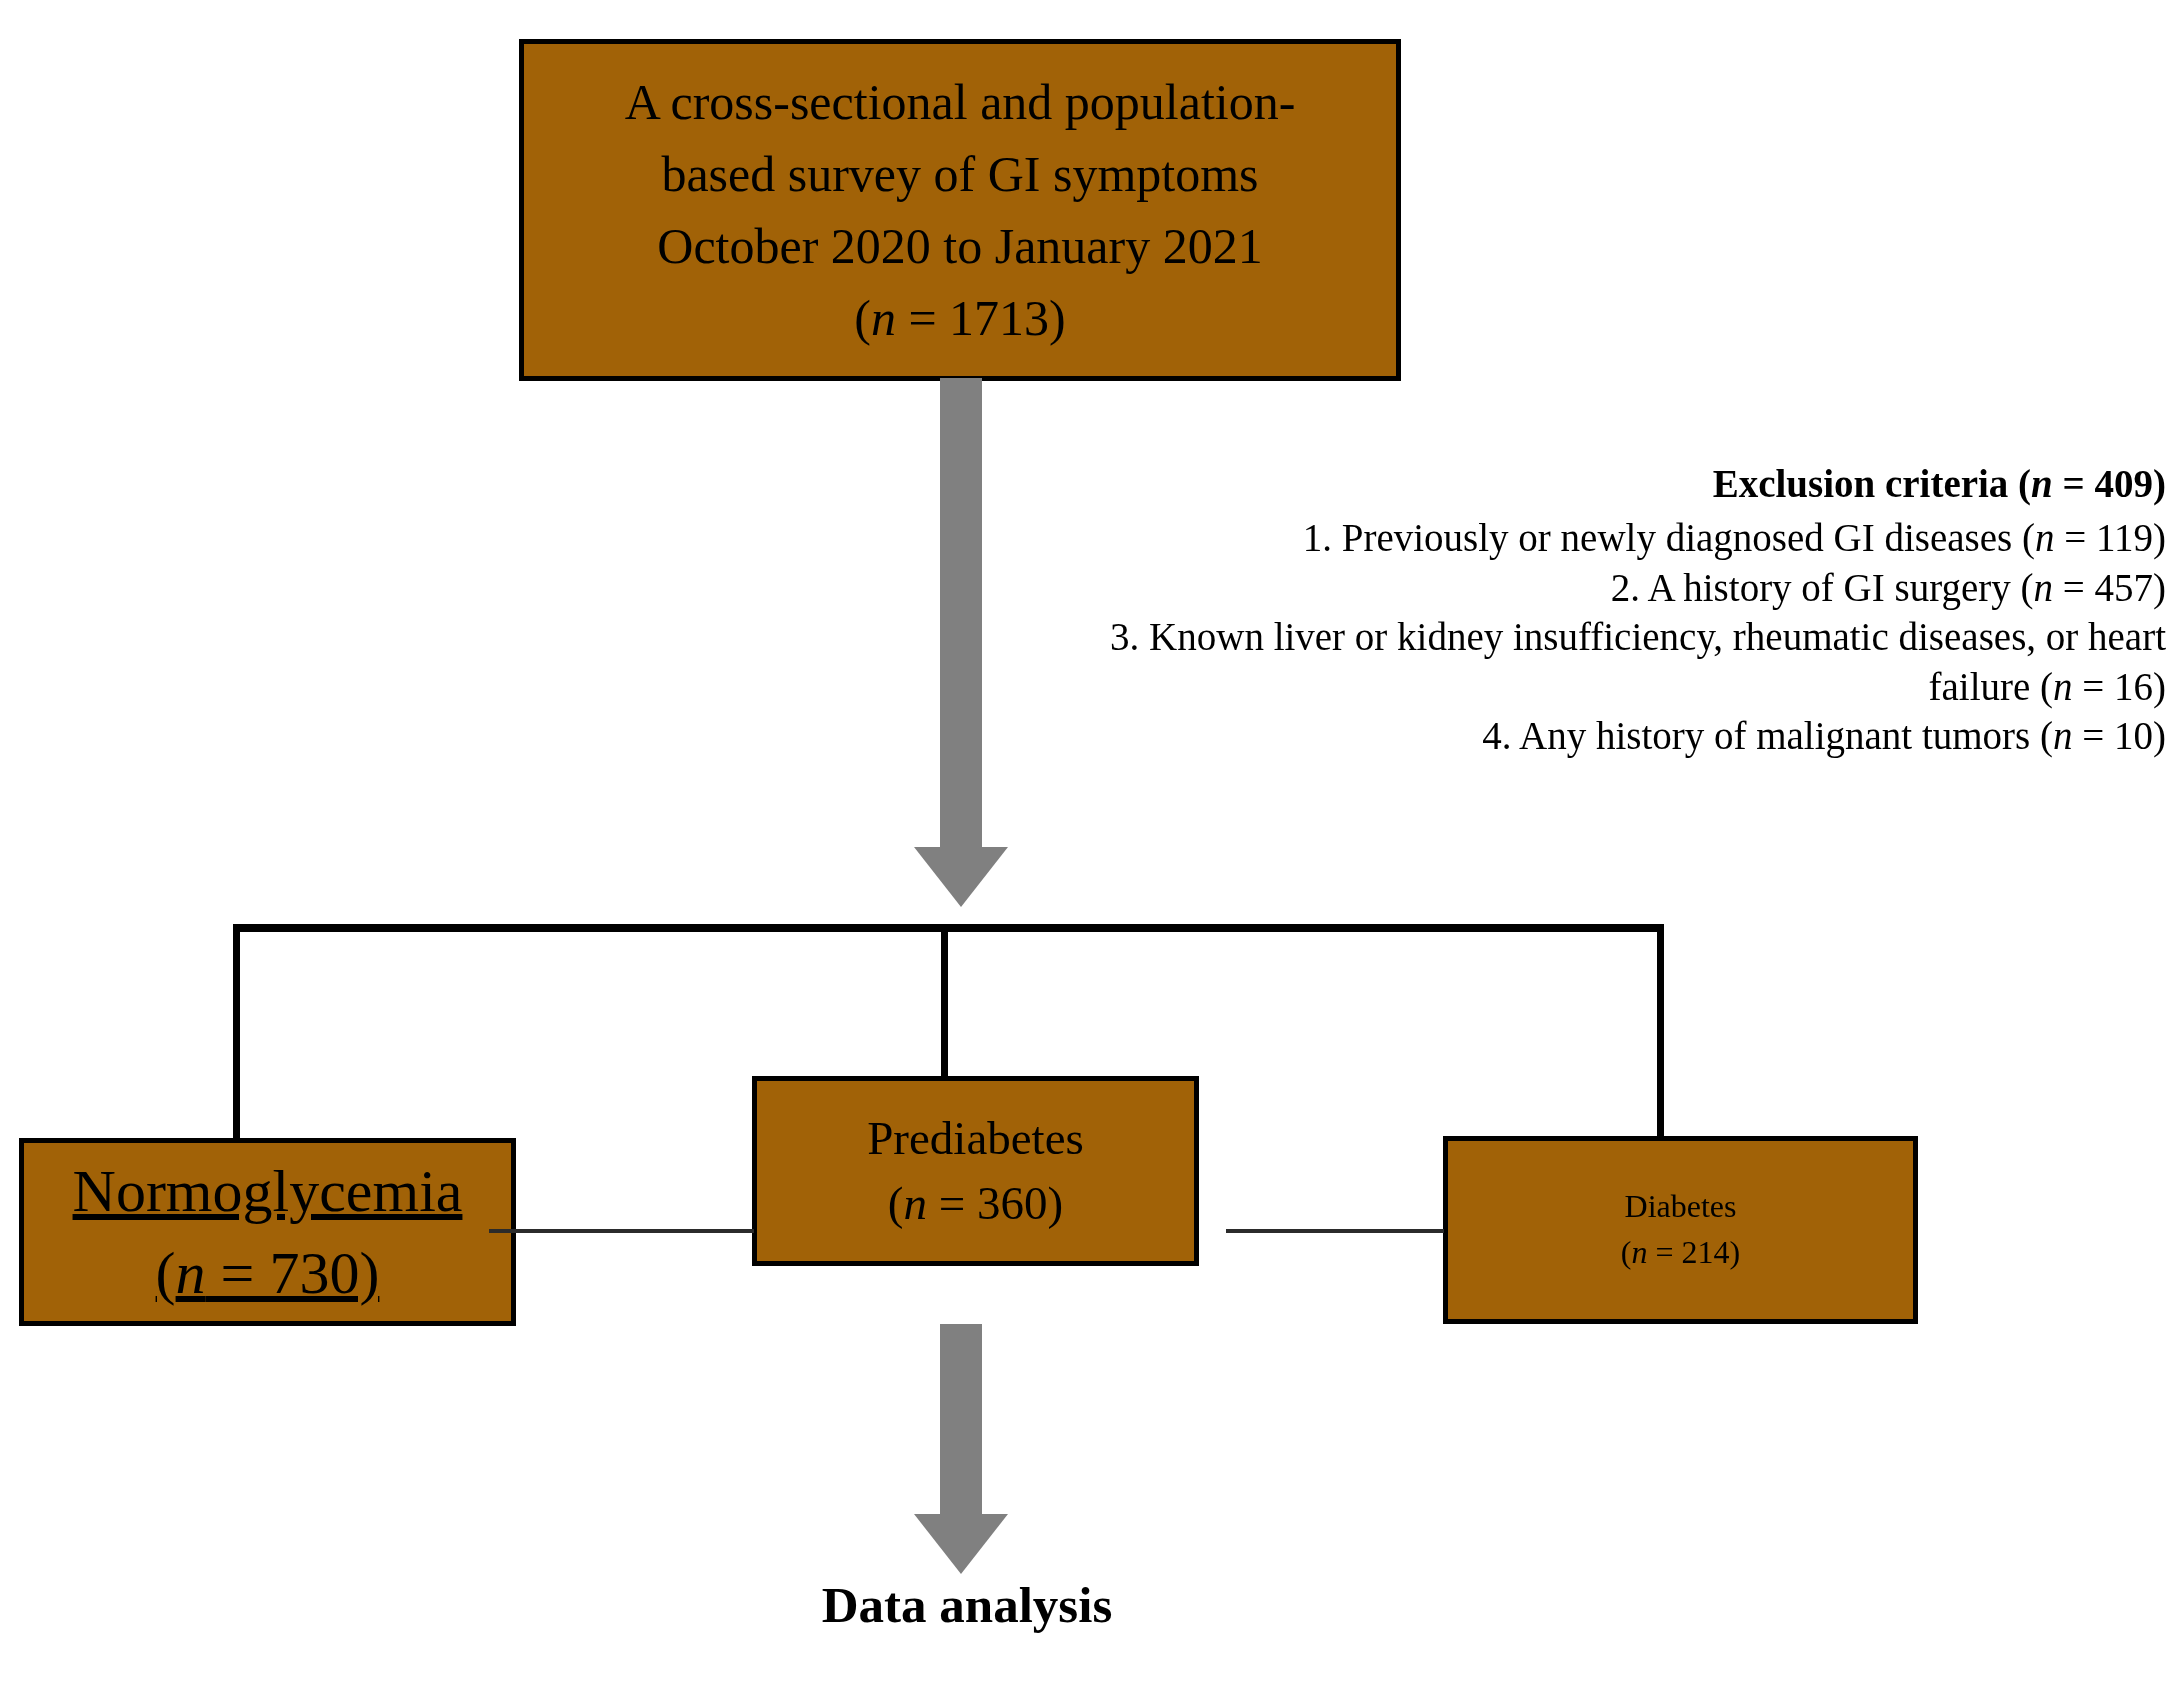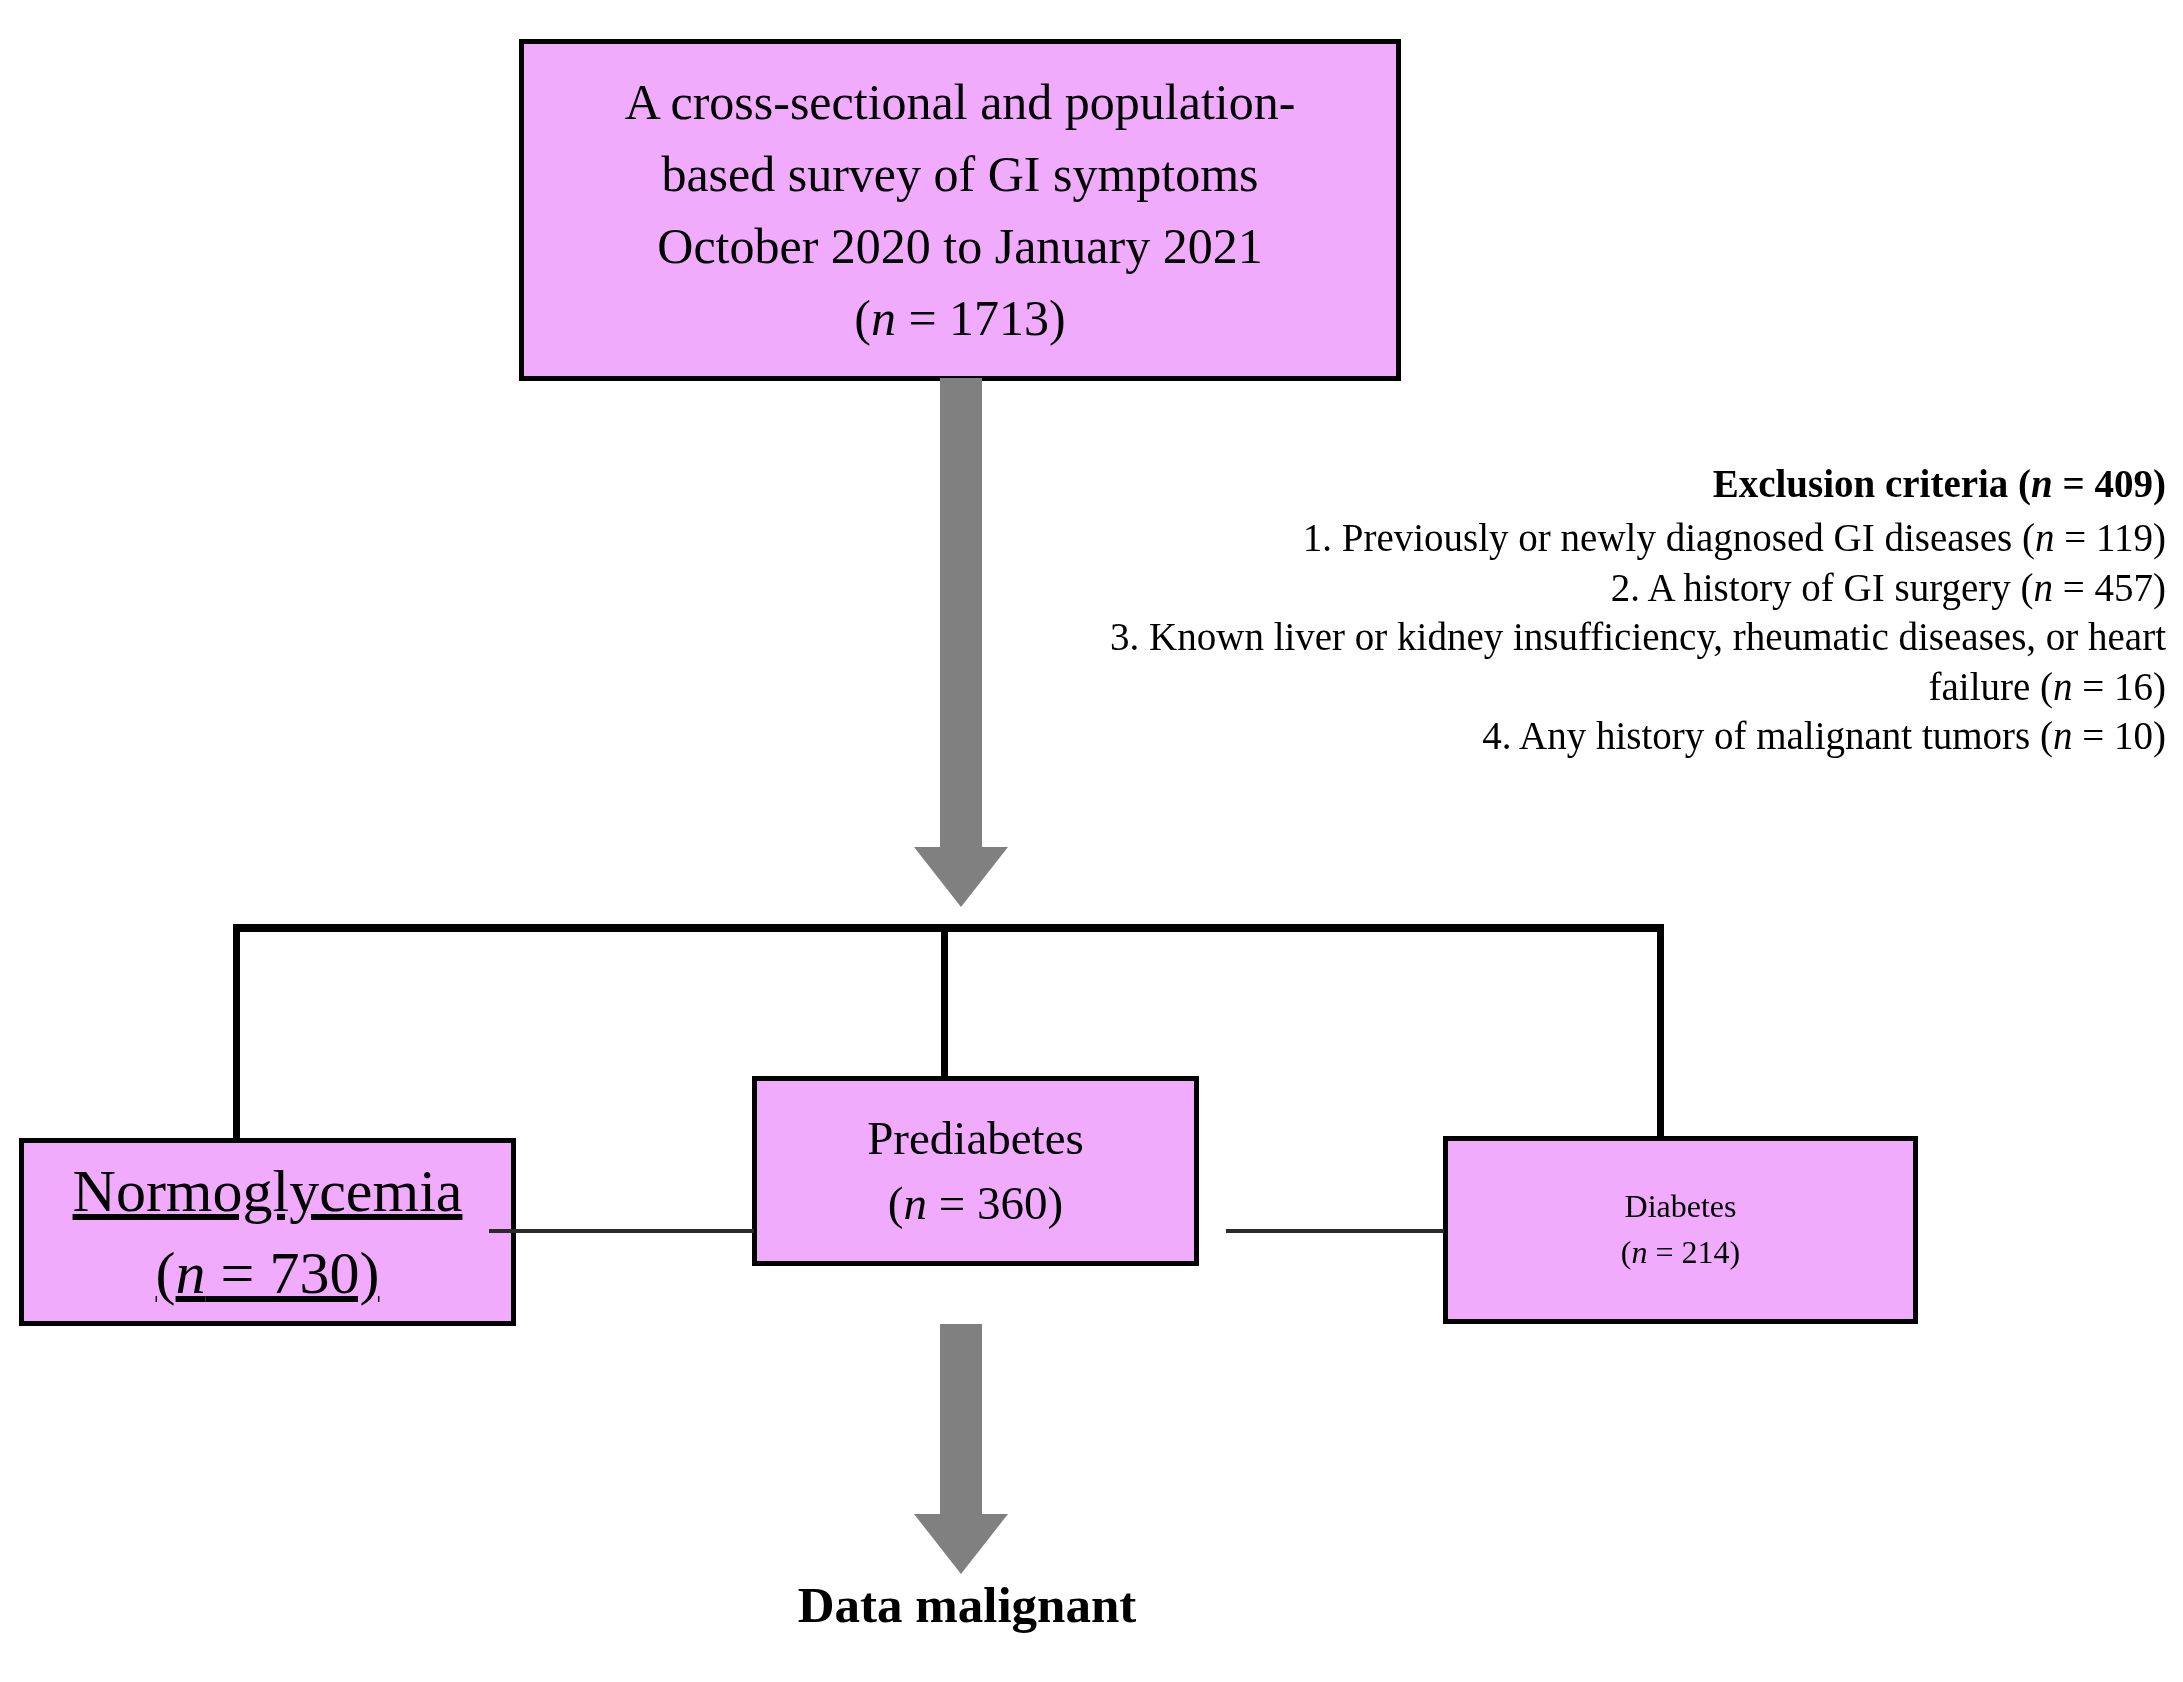--- a/index.html
+++ b/index.html
@@ -16,21 +16,21 @@
     overflow: hidden;
     font-family: "Liberation Serif", "DejaVu Serif", serif;
     color: #000000;
   }
 
   
   .flow-box {
     position: absolute;
     box-sizing: border-box;
     border: 5.3px solid #000000;
-    background: #f0abfc;
+    background: #a16207;
     display: flex;
     flex-direction: column;
     align-items: center;
     justify-content: center;
     text-align: center;
     line-height: 1.30;
   }
   .flow-box .line {
     display: block;
     white-space: nowrap;
@@ -189,16 +189,16 @@
     <span class="line">Diabetes</span>
     <span class="line"><span>(</span><span class="it">n</span><span> = 214)</span></span>
   </div>
 
   <div id="link-normo-pre" class="thin-rule"></div>
   <div id="link-pre-dia" class="thin-rule"></div>
 
   <div id="arrow2-shaft" class="arrow-shaft"></div>
   <div id="arrow2-head" class="arrow-head"></div>
 
-  <div id="data-analysis">Data malignant</div>
+  <div id="data-analysis">Data analysis</div>
 
 </div>
 
 
 </body></html>

